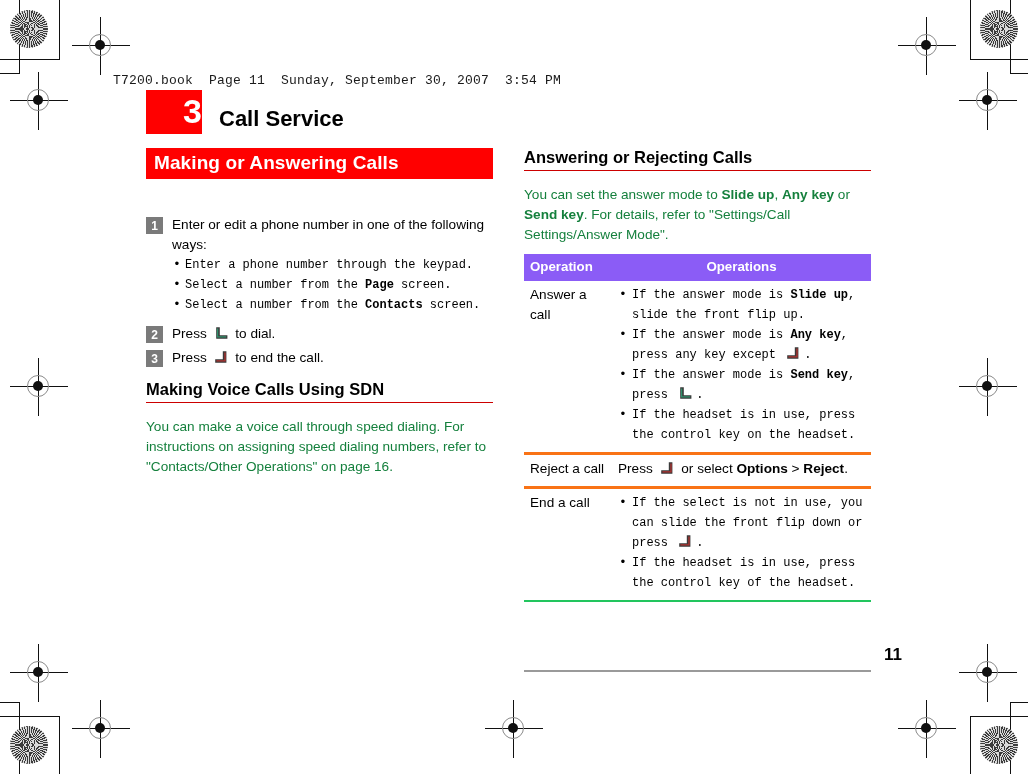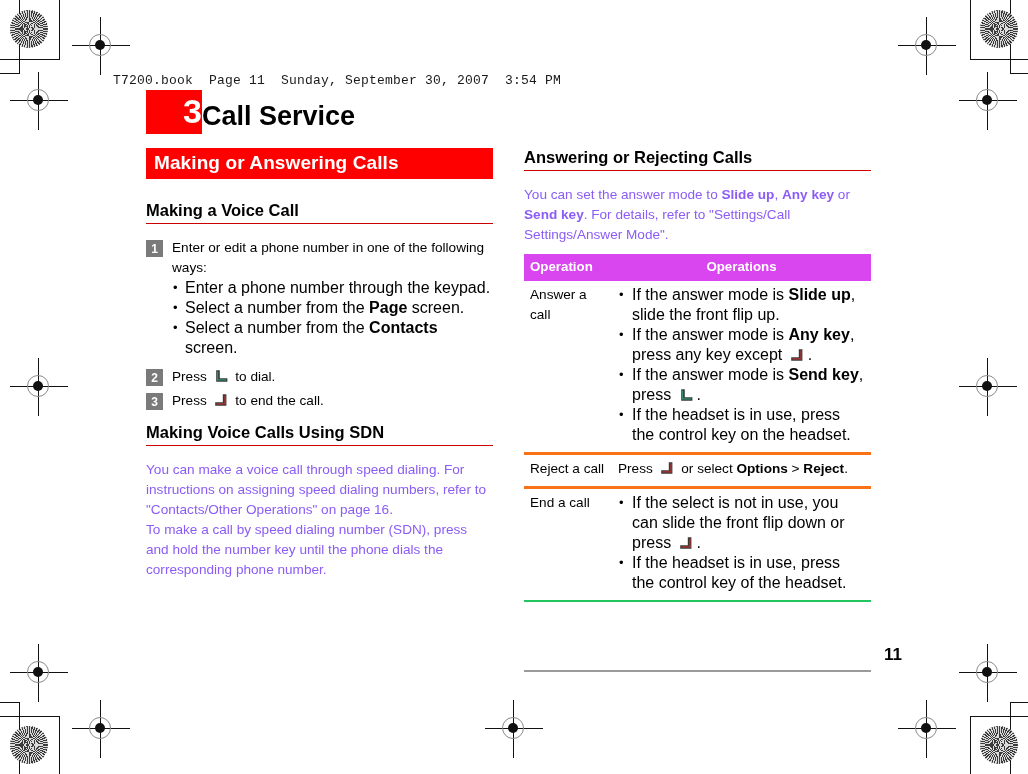--- a/index.html
+++ b/index.html
@@ -91,24 +91,24 @@
     line-height: 1;
     width: 56px;
     height: 44px;
     display: flex;
     align-items: center;
     justify-content: flex-end;
     padding-bottom: 2px;
     box-sizing: border-box;
   }
   .chapter-title {
-    font-size: 27px;
+    font-size: 22px;
     font-weight: bold;
     line-height: 1;
-    margin-left: 0px;
+    margin-left: 17px;
     padding-bottom: 4px;
     color: #000;
   }
 
   
   .col {
     position: absolute;
     top: 148px;
     width: 347px;
   }
@@ -140,21 +140,21 @@
     color: #000;
     margin: 0;
     padding: 0 0 3px 0;
     border-bottom: 1.3px solid #cc0000;
   }
 
   p.body {
     font-size: 13.6px;
     line-height: 20px;
     margin: 0;
-    color: #8b5cf6;
+    color: #15803d;
   }
 
   
   .step {
     display: flex;
     align-items: flex-start;
     font-size: 13.6px;
     line-height: 20px;
   }
   .step-num {
@@ -174,22 +174,23 @@
   .step-text { flex: 1 1 auto; }
 
   ul.dots {
     list-style: none;
     margin: 0;
     padding: 0;
   }
   ul.dots > li {
     position: relative;
     padding-left: 13px;
-    font-size: 16px;
+    font-size: 12px;
     line-height: 20px;
+    font-family: Liberation Mono, monospace;
   }
   ul.dots > li::before {
     content: "\2022";
     position: absolute;
     left: 1px; top: 0;
     font-size: 13px;
   }
 
   b { font-weight: bold; }
 
@@ -205,21 +206,21 @@
   .keyicon svg { display: block; }
 
   
   table.modes {
     border-collapse: collapse;
     width: 347px;
     font-size: 13.6px;
     line-height: 20px;
   }
   table.modes thead th {
-    background: #d946ef;
+    background: #8b5cf6;
     color: #ffffff;
     font-size: 13.3px;
     font-weight: bold;
     padding: 3px 6px 4px 6px;
     text-align: left;
   }
   table.modes thead th.desc { text-align: center; }
   table.modes td {
     vertical-align: top;
     padding: 4px 6px 7px 6px;
@@ -343,21 +344,20 @@
     <div class="chapter-num">3</div>
     <div class="chapter-title">Call Service</div>
   </div>
 
   <div class="col col-left">
 
     <div class="banner">Making or Answering Calls</div>
 
     <div style="height:22px"></div>
 
-    <div class="h2">Making a Voice Call</div>
 
     <div style="height:14px"></div>
 
     <div class="step">
       <div class="step-num">1</div>
       <div class="step-text">
         <span>Enter or edit a phone number in one of the following ways:</span>
         <ul class="dots">
           <li>
             <span>Enter a phone number through the keypad.</span>
@@ -408,21 +408,20 @@
       </div>
     </div>
 
     <div style="height:12px"></div>
 
     <div class="h2-plain">Making Voice Calls Using SDN</div>
 
     <div style="height:14px"></div>
 
     <p class="body">You can make a voice call through speed dialing. For instructions on assigning speed dialing numbers, refer to "Contacts/Other Operations" on page 16.</p>
-    <p class="body">To make a call by speed dialing number (SDN), press and hold the number key until the phone dials the corresponding phone number.</p>
   </div>
 
   <div class="col col-right">
 
     <div class="h2">Answering or Rejecting Calls</div>
 
     <div style="height:14px"></div>
 
     <p class="body">
       <span>You can set the answer mode to </span><b>Slide up</b><span>, </span><b>Any key</b><span> or </span><b>Send key</b><span>. For details, refer to "Settings/Call Settings/Answer Mode".</span>

